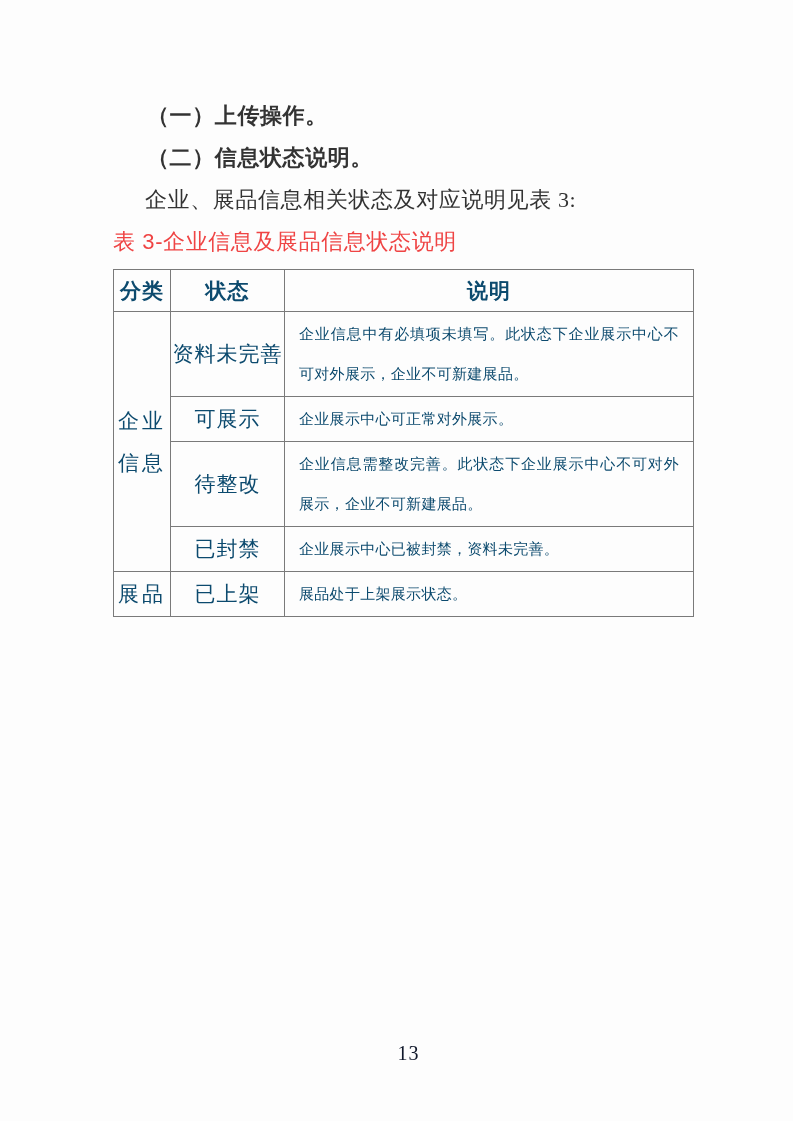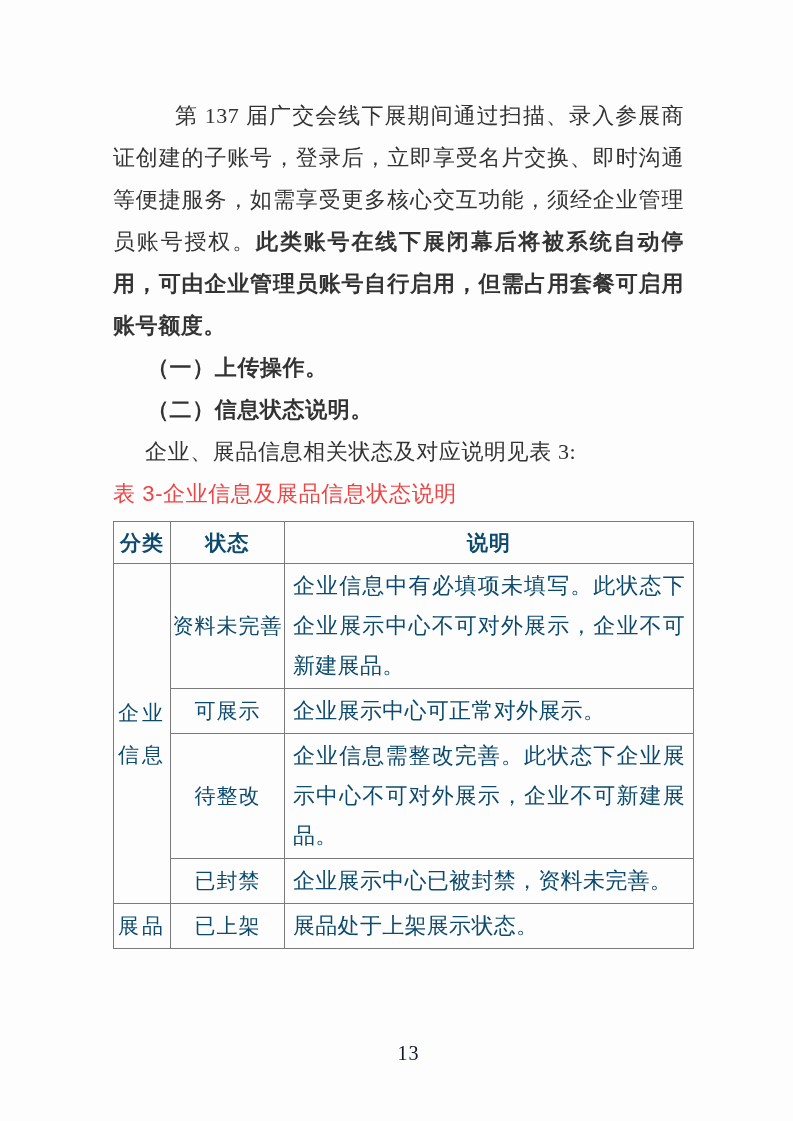--- a/index.html
+++ b/index.html
@@ -84,23 +84,23 @@
     letter-spacing: 3px;
     padding: 0 2px;
   }
   td.cell-status {
     text-align: center;
     font-size: 21px;
     line-height: 40px;
     letter-spacing: 1px;
   }
   td.cell-desc {
-    font-size: 22px;
+    font-size: 15px;
     line-height: 40px;
-    padding: 2px 8px;
+    padding: 2px 14px;
     text-align: justify;
     text-justify: inter-character;
     letter-spacing: 0.3px;
   }
   tr.row-head { height: 42px; }
   tr.row-tall { height: 84px; }
   tr.row-mid  { height: 44px; }
   tr.row-last { height: 38px; }
   .page-number {
     position: absolute;
@@ -112,21 +112,20 @@
     letter-spacing: 1px;
     color: #0f172a;
   }
 </style>
 </head>
 <body>
 
 <div class="page">
   <div class="content">
 
-    <p class="indent-2"><span>第 137 届广交会线下展期间通过扫描、录入参展商证创建的子账号，登录后，立即享受名片交换、即时沟通等便捷服务，如需享受更多核心交互功能，须经企业管理员账号授权。</span><span class="bold-seg">此类账号在线下展闭幕后将被系统自动停用，可由企业管理员账号自行启用，但需占用套餐可启用账号额度。</span></p>
 
 
     <p class="h-kai">（一）上传操作。</p>
 
 
     <p class="h-kai">（二）信息状态说明。</p>
 
     <p class="spread">企业、展品信息相关状态及对应说明见表 3:</p>
 
     <p class="table-caption">表 3-企业信息及展品信息状态说明</p>

